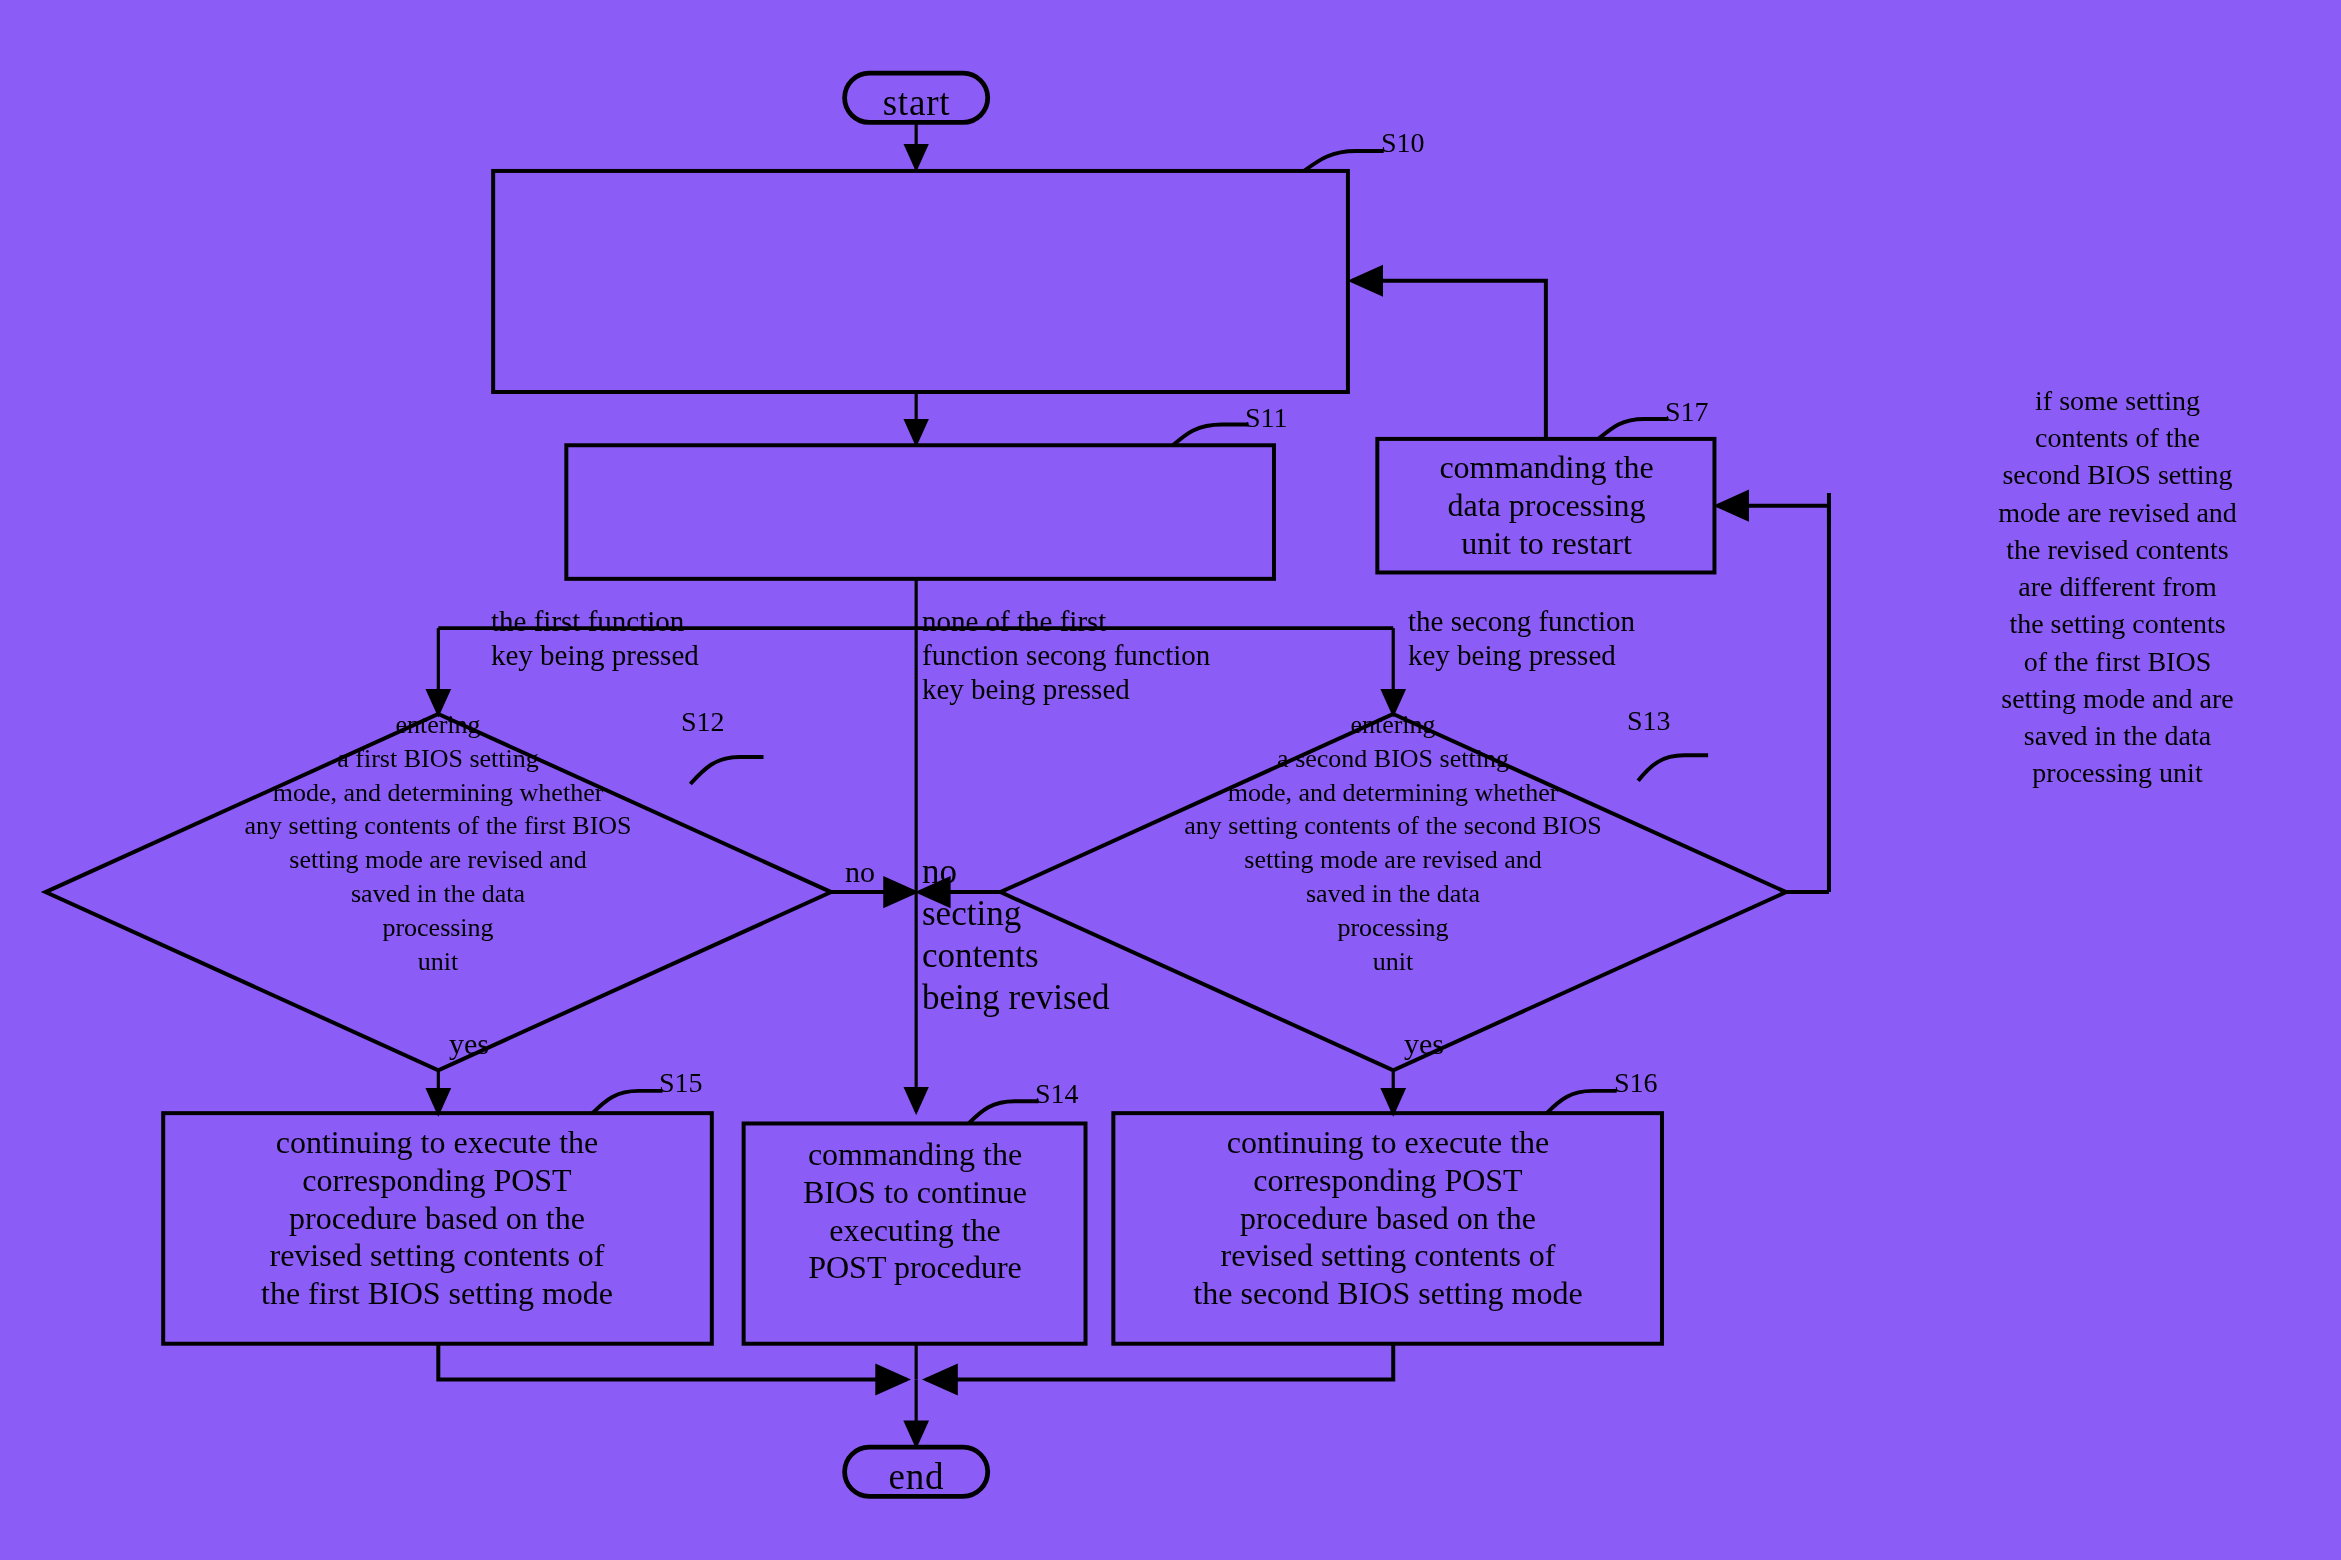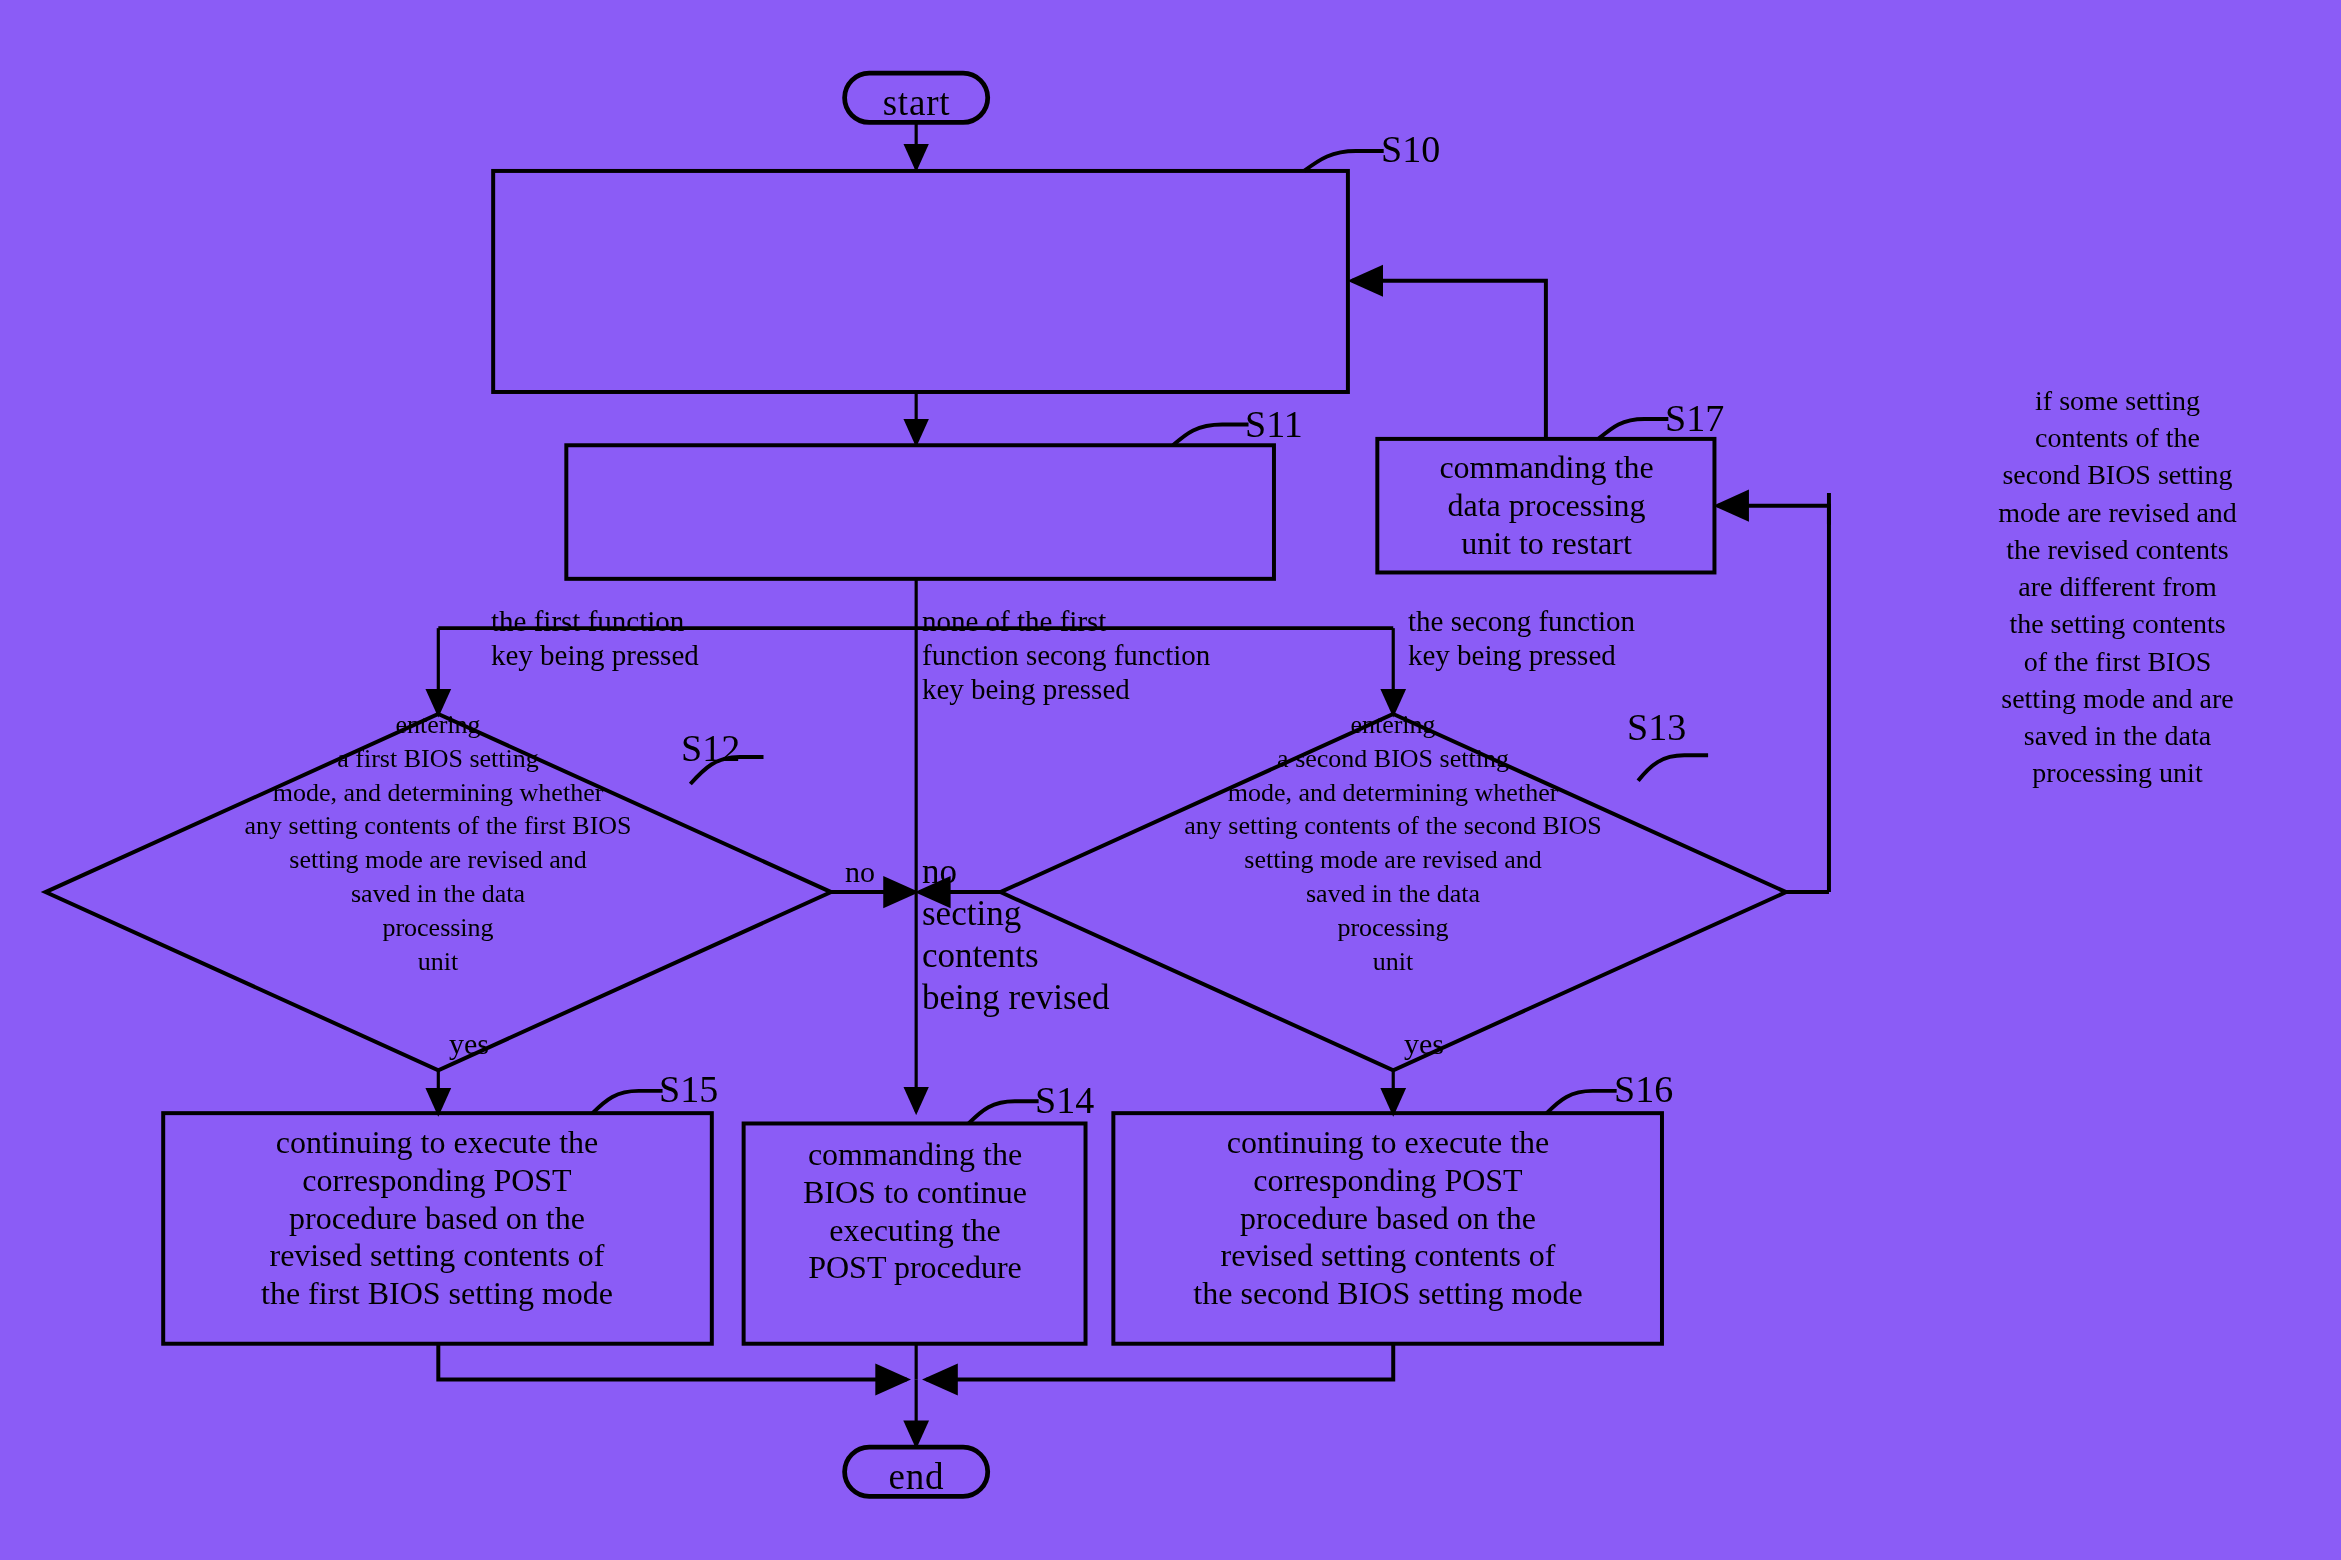--- a/index.html
+++ b/index.html
@@ -39,21 +39,21 @@
   }
   .box-label {
     font-size: 32px;
   }
   .diamond-label {
     font-size: 26px;
     line-height: 1.30;
   }
   .step-tag {
     position: absolute;
-    font-size: 38px;
+    font-size: 28px;
     font-family: "Liberation Serif", "DejaVu Serif", serif;
     letter-spacing: 0px;
   }
   .edge-label {
     position: absolute;
     font-size: 29px;
     text-align: left;
     line-height: 1.18;
     white-space: pre-line;
     font-family: "Liberation Serif", "DejaVu Serif", serif;
@@ -181,21 +181,21 @@
 key being pressed</div>
 
   <div class="node-text diamond-label" style="left:64px; top:708px; width:748px;">entering
 a first BIOS setting
 mode, and determining whether
 any setting contents of the first BIOS
 setting mode are revised and
 saved in the data
 processing
 unit</div>
-  <div class="step-tag" style="left:681px; top:706px;margin-top:20px;">S12</div>
+  <div class="step-tag" style="left:681px; top:706px;">S12</div>
 
   <div class="node-text diamond-label" style="left:1019px; top:708px; width:748px;">entering
 a second BIOS setting
 mode, and determining whether
 any setting contents of the second BIOS
 setting mode are revised and
 saved in the data
 processing
 unit</div>
   <div class="step-tag" style="left:1627px; top:705px;">S13</div>

